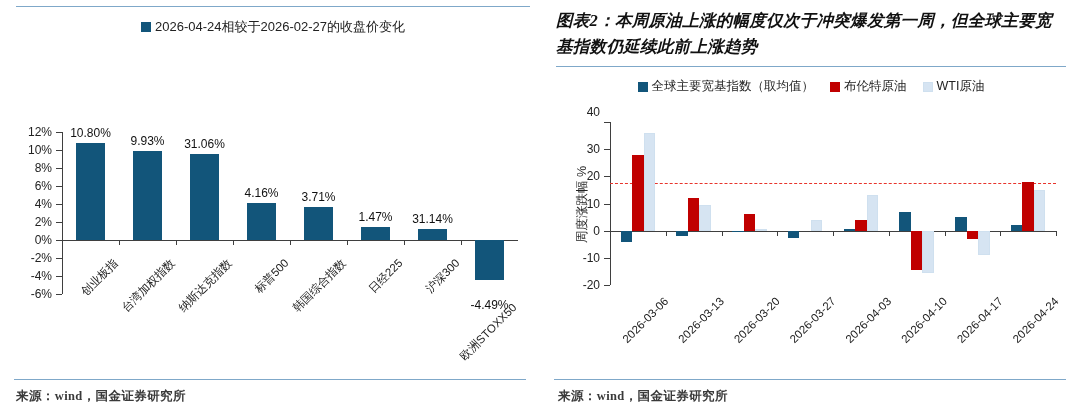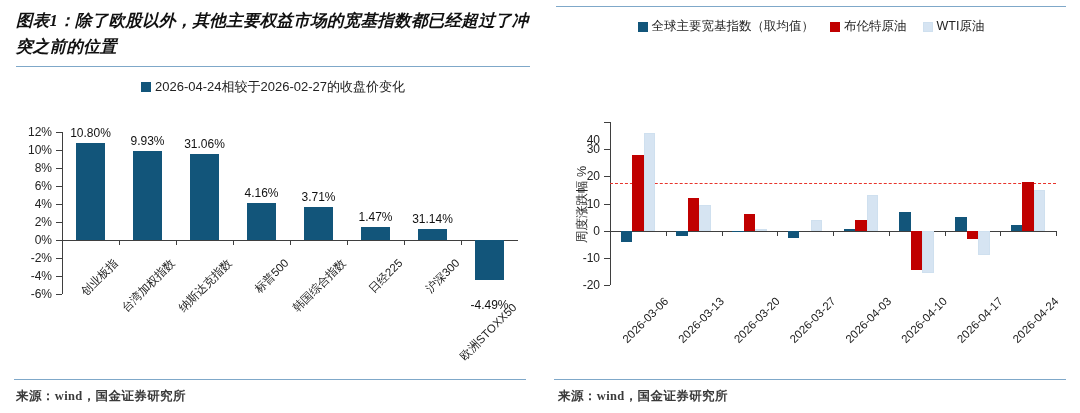--- a/index.html
+++ b/index.html
@@ -58,21 +58,20 @@
            transform-origin:center center; transform:rotate(-90deg); }
   .dashline{ position:absolute; border-top:1.6px dashed #e8342c; }
   .xminor{ position:absolute; width:1px; background:#3f3f3f; }
 </style>
 </head>
 <body>
 
 <div class="page">
 
   <div class="panel left">
-    <div class="fig-title">图表1：除了欧股以外，其他主要权益市场的宽基指数都已经超过了冲突之前的位置</div>
     <div class="rule-top"></div>
 
     <div class="legend legend-l">
       <div class="item">
         <span class="swatch" style="background:#12557A"></span>
         <span class="lbl">2026-04-24相较于2026-02-27的收盘价变化</span>
       </div>
     </div>
 
     <div class="chart" id="chart1" style="position:absolute;left:16px;top:118px;width:508px;height:255px;">
@@ -130,39 +129,40 @@
         <div class="xminor" style="left: 445px; top: 122px; height: 5px;"></div>
         <div class="vlabel" style="left: 439.5px; top: 164.41px; width: 68px; margin-top: 16px;">-4.49%</div>
         <div class="xcat" style="left: 0px; top: 0px; width: 150px; transform: translate(343.5px, 182.41px) rotate(-45deg); transform-origin: right top;">欧洲STOXX50</div>
       </div>
 
     <div class="rule-bottom"></div>
     <div class="source">来源：wind，国金证券研究所</div>
   </div>
 
   <div class="panel right">
+    <div class="fig-title">图表2：本周原油上涨的幅度仅次于冲突爆发第一周，但全球主要宽基指数仍延续此前上涨趋势</div>
     <div class="rule-top"></div>
 
     <div class="legend" id="legend2">
         <div class="item">
           <div class="swatch" style="background: rgb(18, 85, 122);"></div>
           <div class="lbl">全球主要宽基指数（取均值）</div>
         </div>
         <div class="item">
           <div class="swatch" style="background: rgb(192, 0, 0);"></div>
           <div class="lbl">布伦特原油</div>
         </div>
         <div class="item">
           <div class="swatch" style="background: rgb(214, 228, 242); border: 1px solid rgb(207, 224, 239);"></div>
           <div class="lbl">WTI原油</div>
         </div>
       </div>
 
     <div class="chart" id="chart2" style="position:absolute;left:18px;top:112px;width:504px;height:262px;">
-        <div class="ytick-lbl" style="top: 28px; left: 0px; width: 42px;">40</div>
+        <div class="ytick-lbl" style="top: 0; left: 0px; width: 42px;">40</div>
         <div class="tickmark" style="top: 10px; left: 46px; width: 6px;"></div>
         <div class="ytick-lbl" style="top: 37.1667px; left: 0px; width: 42px; text-align: right;">30</div>
         <div class="tickmark" style="top: 37.1667px; left: 46px; width: 6px;"></div>
         <div class="ytick-lbl" style="top: 64.3333px; left: 0px; width: 42px;">20</div>
         <div class="tickmark" style="top: 64.3333px; left: 46px; width: 6px;"></div>
         <div class="ytick-lbl" style="top: 91.5px; left: 0px; width: 42px;">10</div>
         <div class="tickmark" style="top: 91.5px; left: 46px; width: 6px;"></div>
         <div class="ytick-lbl" style="top: 118.667px; left: 0px; width: 42px;">0</div>
         <div class="tickmark" style="top: 118.667px; left: 46px; width: 6px;"></div>
         <div class="ytick-lbl" style="top: 145.833px; left: 0px; width: 42px;">-10</div>

